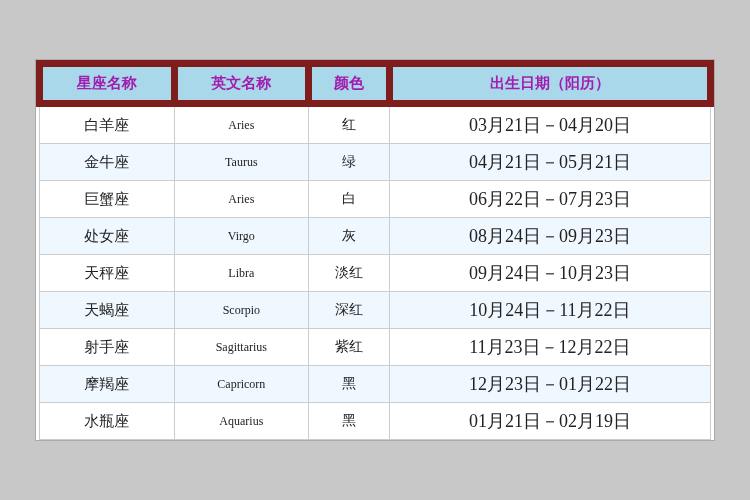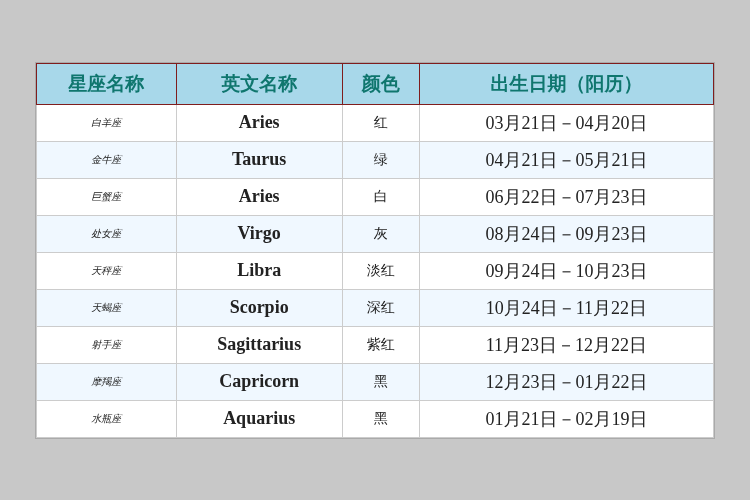--- a/index.html
+++ b/index.html
@@ -18,47 +18,45 @@
       width: 680px;
     }
     table {
       width: 100%;
       border-collapse: collapse;
     }
     thead tr {
       background: #a8d8ea;
     }
     thead th {
-      border: 1px solid #7f1d1d;
+      border: 7px solid #7f1d1d;
       padding: 7px 4px;
-      font-size: 19px;
+      font-size: 15px;
       font-weight: bold;
       text-align: center;
-      color: #0f766e;
+      color: #a21caf;
     }
     tbody tr {
       background: #fff;
     }
     tbody tr:nth-child(even) {
       background: #f0f8ff;
     }
     tbody td {
       border: 1px solid #ccc;
       padding: 6px 8px;
       font-size: 15px;
       text-align: center;
       color: #222;
     }
     td.chinese-name {
-      font-size: 10px;
-      font-style: italic;
+      font-size: 15px;
     }
     td.english-name {
-      font-size: 18px;
-      font-weight: bold;
+      font-size: 12px;
     }
     td.color-col {
       font-size: 14px;
     }
     td.date-col {
       font-size: 18px;
       white-space: nowrap;
     }
   </style>
 </head>

